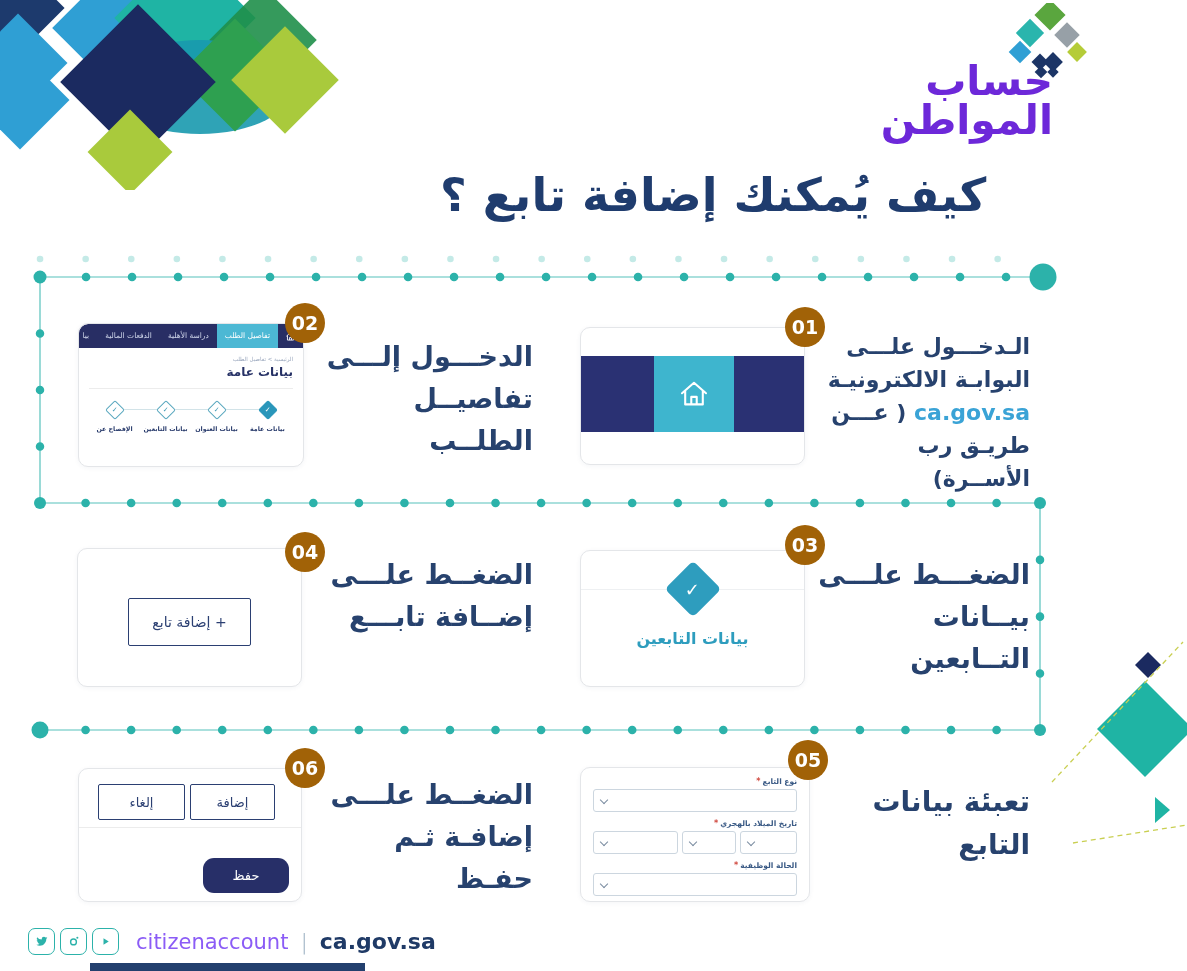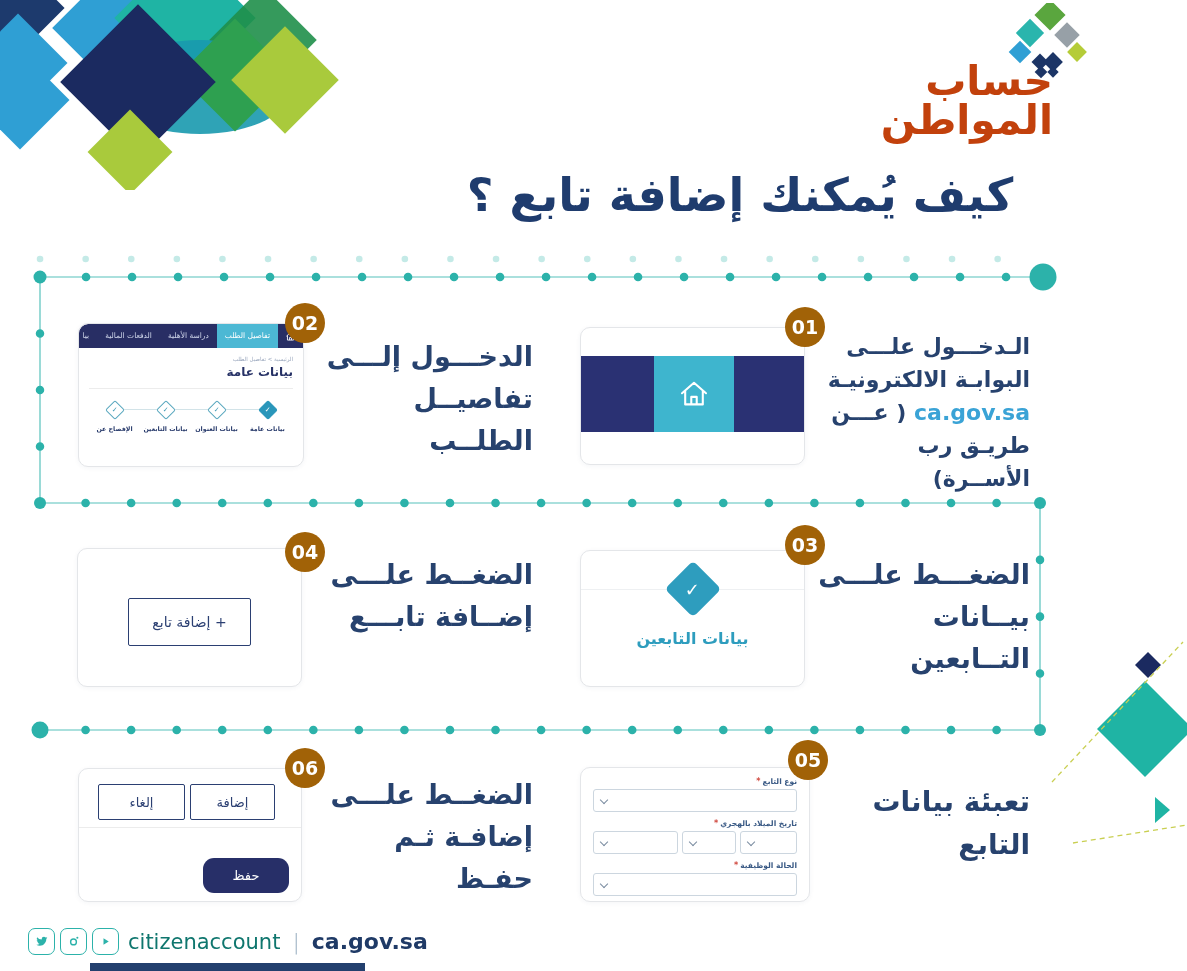--- a/index.html
+++ b/index.html
@@ -2,23 +2,23 @@
 <html><head>
 <meta charset="utf-8">
 <style>
   html,body{margin:0;padding:0;background:#fff}
   #canvas{position:relative;width:1187px;height:971px;background:#fff;overflow:hidden;
           font-family:"DejaVu Sans",sans-serif;}
   .abs{position:absolute}
 
   
   .logo-text{position:absolute;top:62px;right:134px;text-align:right;direction:rtl;
-             color:#c2410c;font-weight:bold;font-size:41px;line-height:.95;}
-  
-  .title{position:absolute;top:168px;right:147px;width:600px;text-align:center;direction:rtl;
+             color:#6d28d9;font-weight:bold;font-size:41px;line-height:.95;}
+  
+  .title{position:absolute;top:168px;right:147px;width:600px;text-align:left;direction:rtl;
          color:#1f3c6e;font-weight:bold;font-size:46px;margin:0;}
 
   
   .wire{position:absolute;left:0;top:0;z-index:0}
 
   
   .card{position:absolute;background:#fff;border:1px solid #e4e6e9;border-radius:10px;
         box-shadow:0 1px 5px rgba(40,60,90,.05);z-index:2}
   .c1{left:580px;top:327px;width:223px;height:136px}
   .c2{left:78px; top:323px;width:224px;height:142px;overflow:hidden}
@@ -101,21 +101,21 @@
   .b-add{width:83px}.b-cancel{width:85px}
   .c6 .divider{margin-top:7px}
   .savebtn{position:absolute;right:12px;bottom:8px;width:86px;height:35px;background:#272f68;
            color:#fff;font-size:13px;display:flex;align-items:center;justify-content:center;
            border-radius:11px}
 
   
   .footer{position:absolute;left:28px;top:928px;display:flex;align-items:center;z-index:2}
   .soc{width:25px;height:25px;border:1.7px solid #2cb2aa;border-radius:7px;margin-right:5px;
        display:flex;align-items:center;justify-content:center}
-  .handle{margin-left:4px;font-size:21px;color:#0f766e}
+  .handle{margin-left:12px;font-size:21px;color:#8b5cf6}
   .fsep{margin:0 12px;font-size:22px;color:#9cb0c2;font-weight:300}
   .fdomain{font-size:22px;color:#1f3a66;font-weight:600}
   .bottombar{position:absolute;left:90px;top:963px;width:275px;height:8px;background:#23406e;z-index:2}
 </style>
 </head>
 <body>
 
 <div id="canvas">
 
   <svg class="abs" style="left:0;top:0" width="340" height="190" viewBox="0 0 340 190">

